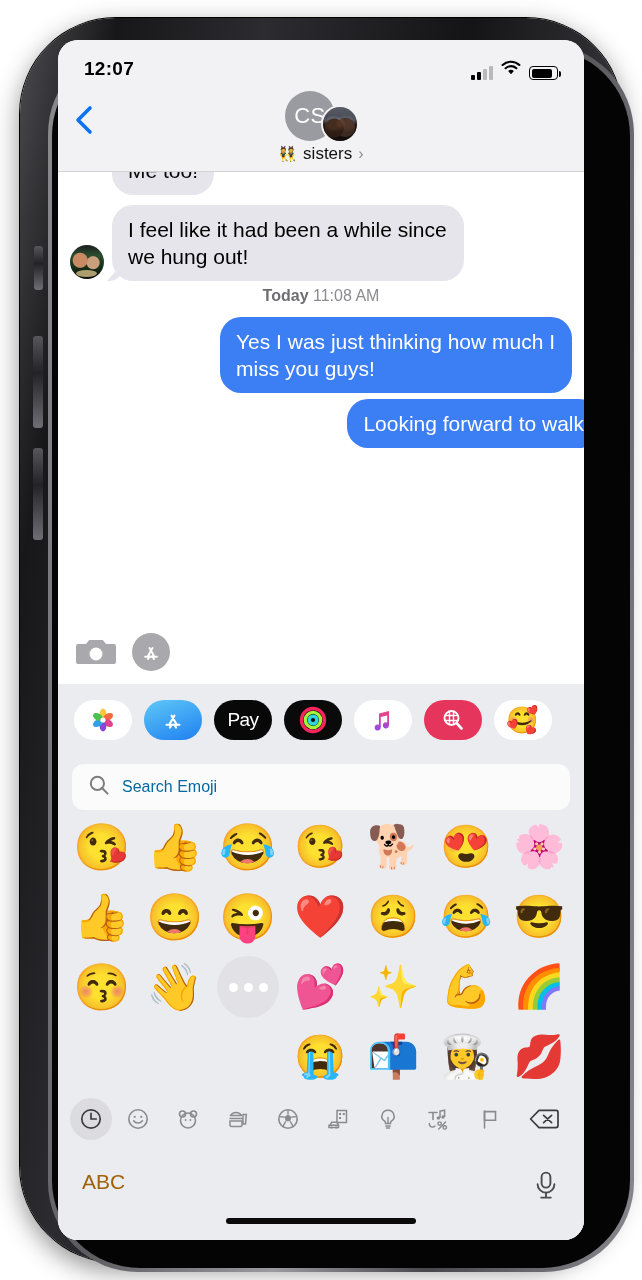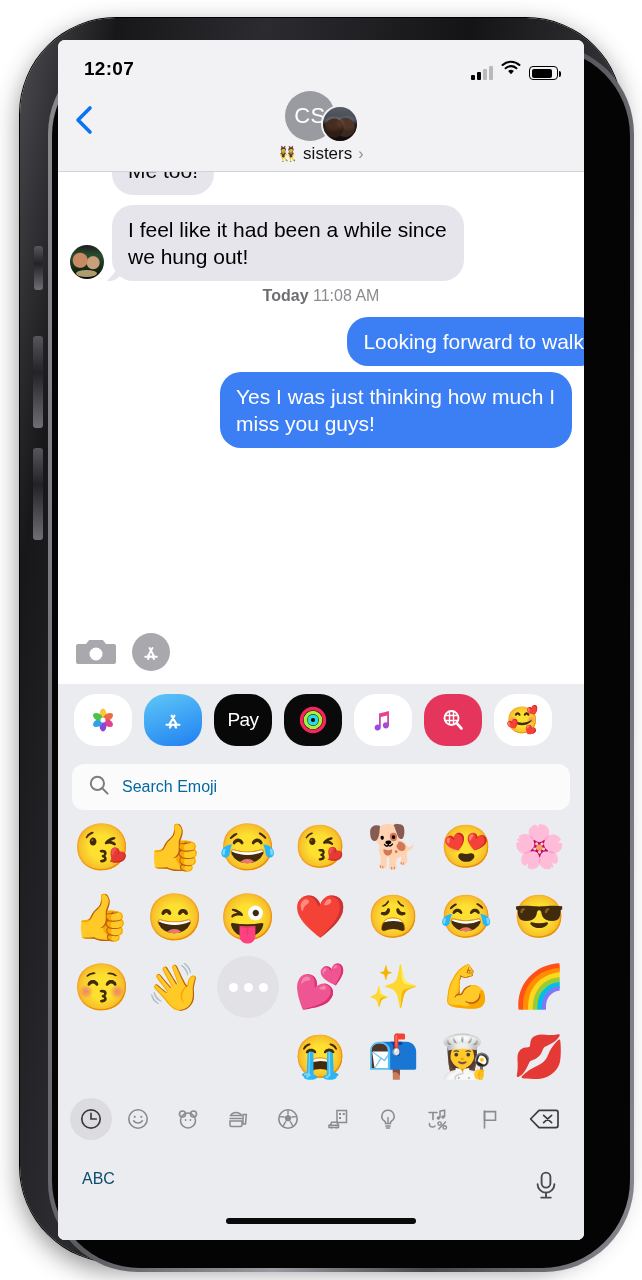--- a/index.html
+++ b/index.html
@@ -40,21 +40,21 @@
   .btn-mute  { left: 14px; top: 228px;  width: 9px; height: 44px; }
   .btn-volup { left: 13px; top: 318px;  width: 10px; height: 92px; }
   .btn-voldn { left: 13px; top: 430px;  width: 10px; height: 92px; }
   .btn-power { right: 13px; top: 380px; width: 10px; height: 150px;
     background: linear-gradient(180deg,#6e6e74,#232327 40%,#56565b 100%); }
 
   
   .screen {
     position: absolute; left: 58px; top: 40px;
     width: 526px; height: 1200px;
-    border-radius: 7px;
+    border-radius: 20px;
     overflow: hidden;
     background: #ffffff;
     display: flex; flex-direction: column;
   }
 
   
   .notch {
     position: absolute; left: 50%; transform: translateX(-50%); top: 0;
     width: 218px; height: 36px;
     background: #050507;
@@ -226,21 +226,21 @@
 
   
   .app-drawer {
     flex: 0 0 72px;
     background: #ebecef;
     display: flex; align-items: center; gap: 12px;
     padding: 0 16px;
     overflow: hidden;
   }
   .app-pill {
-    width: 58px; height: 52px; border-radius: 22px;
+    width: 58px; height: 40px; border-radius: 22px;
     flex: 0 0 58px;
     display: flex; align-items: center; justify-content: center;
     font-size: 22px; overflow: hidden; position: relative;
   }
   .ap-photos { background: #fff; }
   .ap-appstore { background: linear-gradient(160deg,#5fc8f8,#1f7ff0); }
   .ap-pay { background: #080808; }
   .ap-fitness { background: #0a0a0a; }
   .ap-music { background: #fff; }
   .ap-images { background: #e5355c; }
@@ -295,21 +295,21 @@
   }
   .kb-tab.active { background: #dcdce0; border-radius: 50%; width: 42px; flex: 0 0 42px; }
   .kb-tab svg { display: block; }
 
   .kb-bottom {
     height: 92px; background: #ebecef;
     display: flex; align-items: flex-start; justify-content: space-between;
     padding: 22px 24px 0 24px;
     position: relative;
   }
-  .abc-btn { font-size: 16px; color: #0c4a6e; }
+  .abc-btn { font-size: 21px; color: #a16207; }
   .home-ind {
     position: absolute; left: 50%; transform: translateX(-50%); bottom: 16px;
     width: 190px; height: 6px; border-radius: 3px; background: #0a0a0a;
   }
 </style>
 </head>
 <body>
 
 <div id="root">
 
@@ -381,25 +381,25 @@
         <div class="msg-avatar"></div>
         <div class="bubble gray">I feel like it had been a while since we hung out!</div>
       </div>
 
       <div class="timestamp">
         <b>Today</b>
         <span>11:08 AM</span>
       </div>
 
       <div class="msg-row out">
+        <div class="bubble blue notail">Yes I was just thinking how much I miss you guys!</div>
+      </div>
+
+      <div class="msg-row out">
         <div class="bubble blue overflow-right">Looking forward to walk</div>
-      </div>
-
-      <div class="msg-row out">
-        <div class="bubble blue notail">Yes I was just thinking how much I miss you guys!</div>
       </div>
     </div>
 
     <div class="input-bar">
       <div class="icon-camera">
         <svg width="44" height="36" viewBox="0 0 44 36">
           <path d="M4 10h8l3.2-4h13.6L32 10h8a2 2 0 0 1 2 2v16a2 2 0 0 1-2 2H4a2 2 0 0 1-2-2V12a2 2 0 0 1 2-2z" fill="#a8a8ad"></path>
           <circle cx="22" cy="20" r="6.5" fill="#fff"></circle>
         </svg>
       </div>

